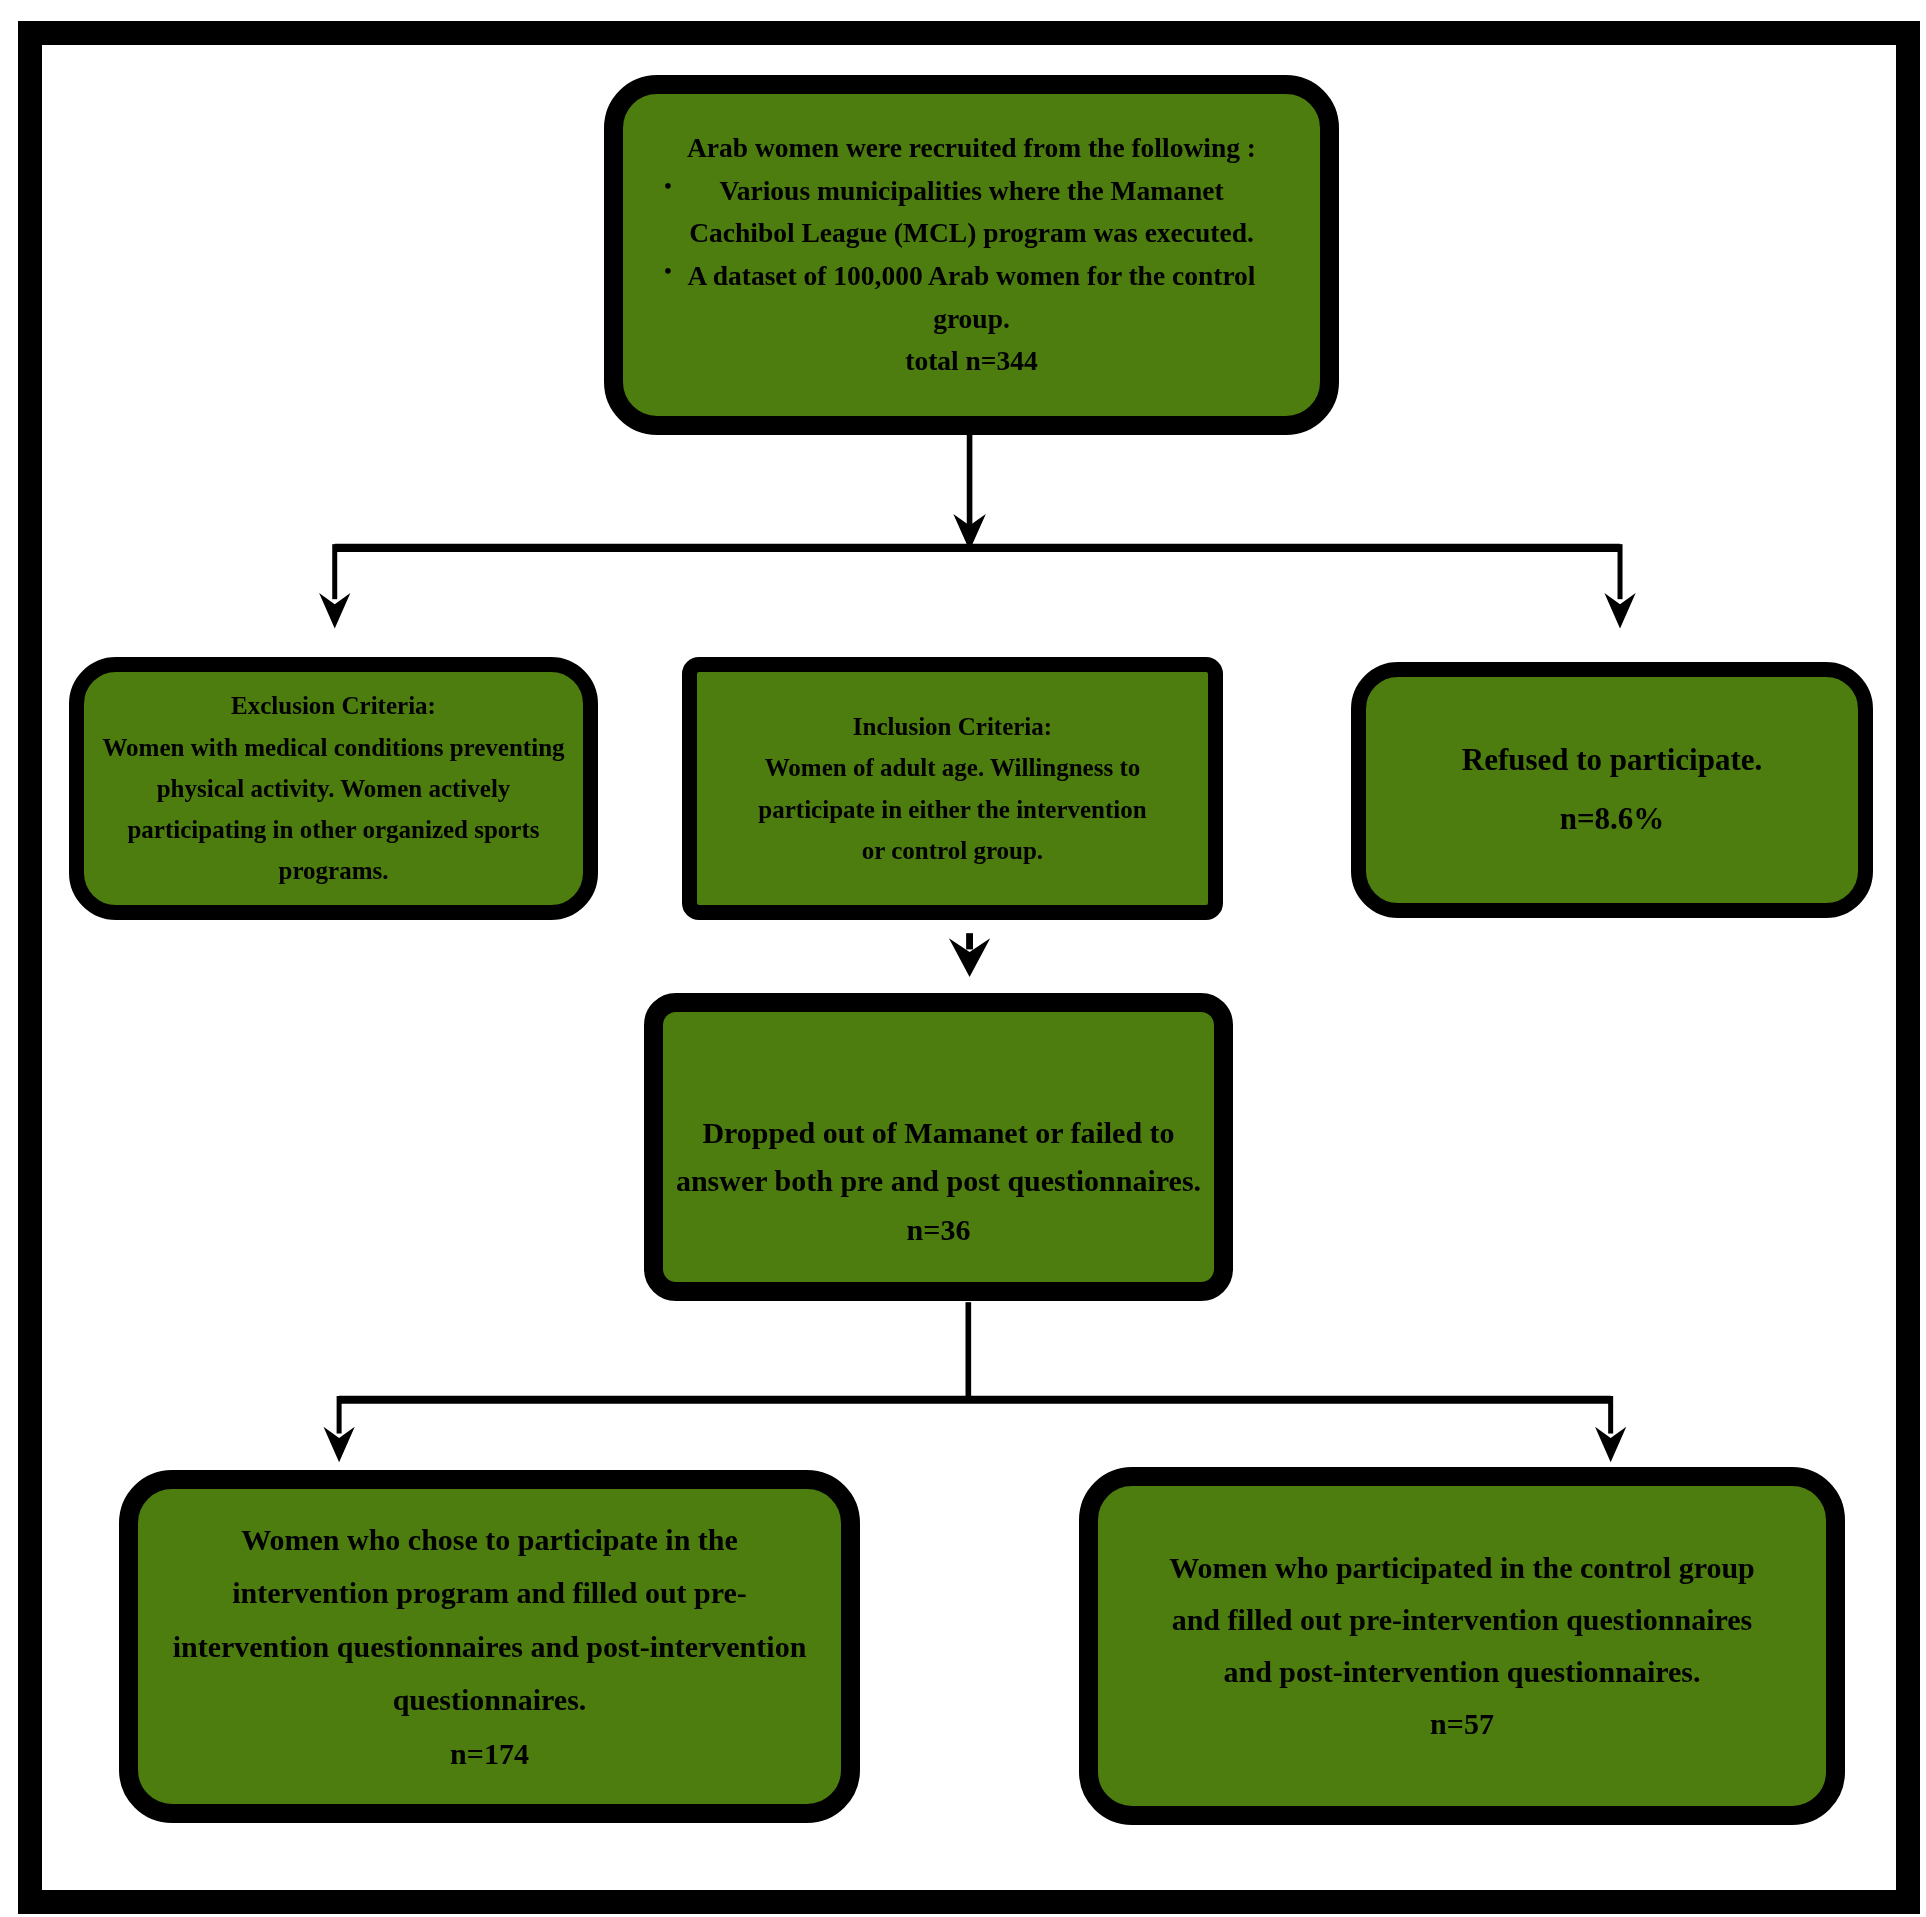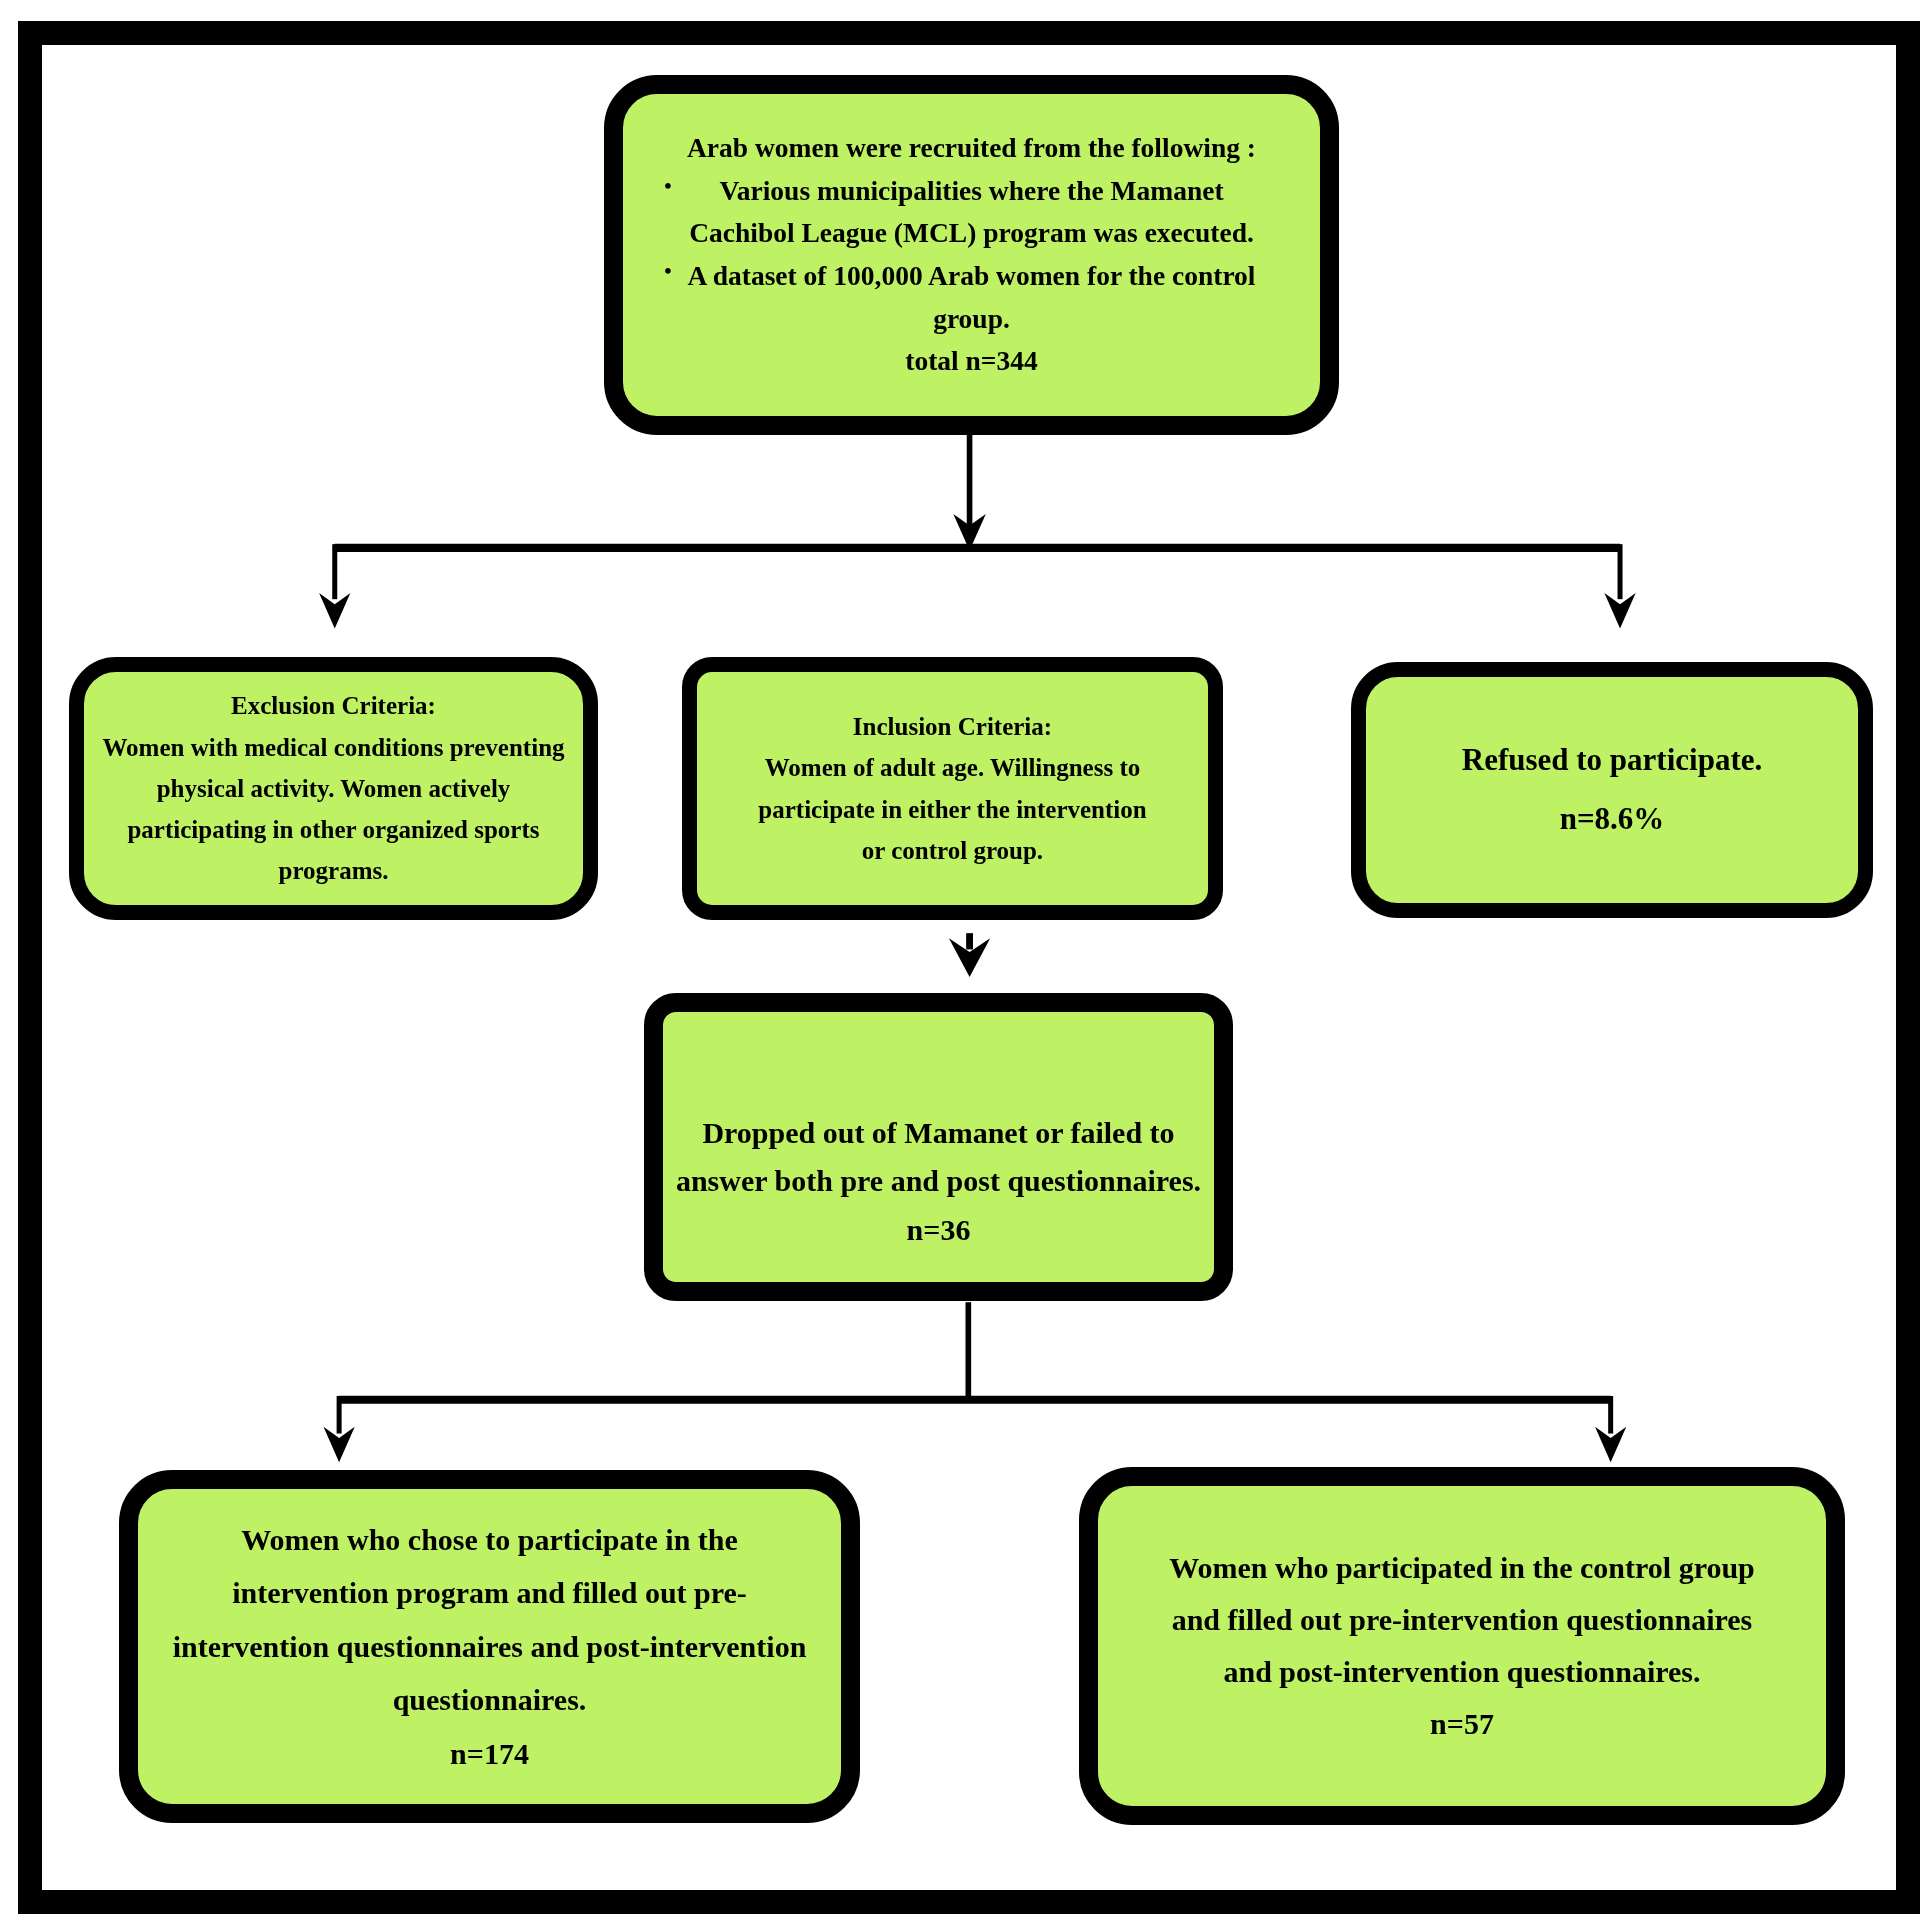--- a/index.html
+++ b/index.html
@@ -29,21 +29,21 @@
   .connectors {
     position: absolute;
     left: 0;
     top: 0;
     width: 1926px;
     height: 1917px;
   }
   .box {
     position: absolute;
     box-sizing: border-box;
-    background: #bef264;
+    background: #4d7c0f;
     border: 17.5px solid #000000;
     display: flex;
     flex-direction: column;
     justify-content: center;
     align-items: stretch;
     text-align: center;
     line-height: 1.6;
   }
   .box-top {
     left: 604px; top: 75px;
@@ -70,21 +70,21 @@
     border-width: 15px;
     border-radius: 47px;
     font-size: 25px;
     line-height: 1.65;
     padding: 0 6px;
   }
   .box-inclusion {
     left: 682px; top: 657px;
     width: 541px; height: 263px;
     border-width: 15px;
-    border-radius: 30px;
+    border-radius: 17px;
     font-size: 25px;
     line-height: 1.65;
     padding: 0 49px;
   }
   .box-refused {
     left: 1351px; top: 662px;
     width: 522px; height: 256px;
     border-width: 15px;
     border-radius: 47px;
     font-size: 31px;

